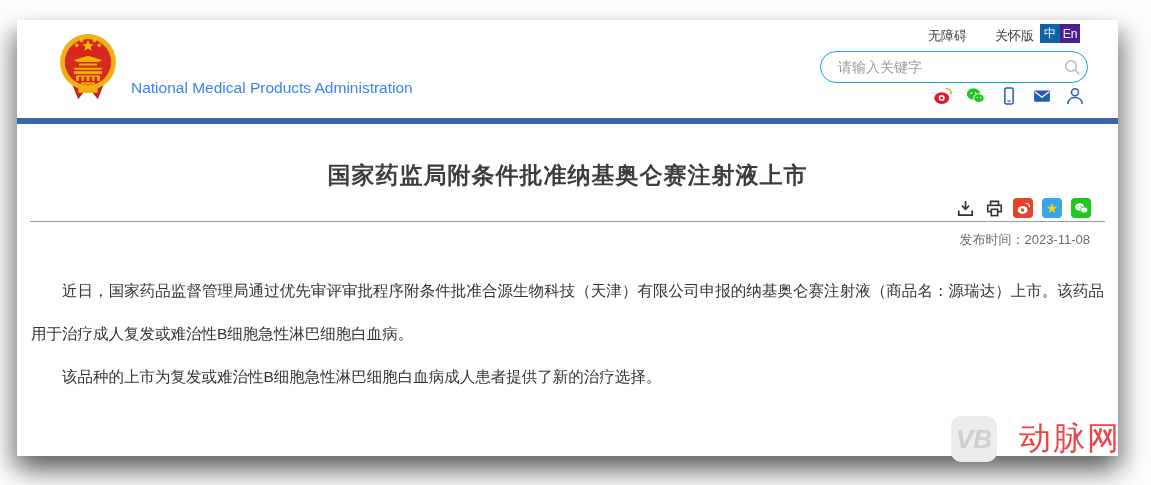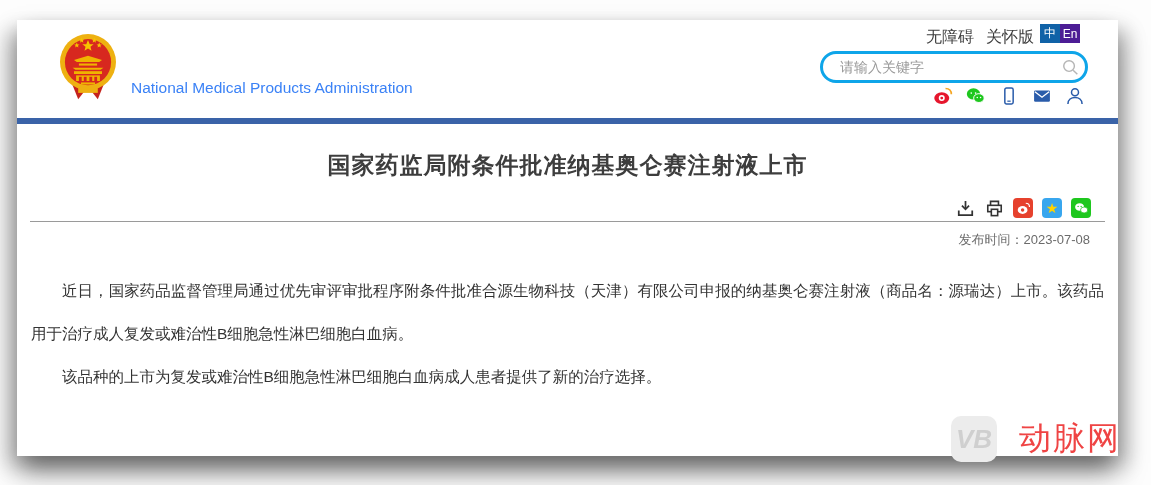--- a/index.html
+++ b/index.html
@@ -3,46 +3,46 @@
 <meta charset="utf-8">
 <style>
   * { margin:0; padding:0; box-sizing:border-box; }
   html,body { width:1151px; height:485px; background:#fdfdfd; overflow:hidden;
     font-family:"Liberation Sans", sans-serif; position:relative; }
 
   .card { position:absolute; left:17px; top:20px; width:1101px; height:436px; background:#fff;
     box-shadow:0 16px 26px rgba(0,0,0,.40), -10px 10px 18px rgba(0,0,0,.18), 10px 10px 18px rgba(0,0,0,.18); }
 
   
-  .topbar-links { position:absolute; top:7px; right:84px; font-size:16px; color:#3d3d3d; display:flex; gap:12px; }
+  .topbar-links { position:absolute; top:7px; right:84px; font-size:13px; color:#3d3d3d; display:flex; gap:28px; }
   .topbar-links span { cursor:pointer; }
   .lang-switch { position:absolute; top:4px; right:38px; display:flex; }
   .lang-btn { width:20px; height:19px; font-size:12px; display:flex; align-items:center; justify-content:center; color:#fff; cursor:pointer; }
   .lang-zh { background:#1062a7; }
   .lang-en { background:#4c1d95; }
 
   .emblem { position:absolute; left:36px; top:10px; width:70px; height:74px; }
 
   .site-zh { position:absolute; left:112px; top:13px; font-size:34px; font-weight:bold; color:#2a5caa; letter-spacing:3px; }
   .site-en { position:absolute; left:114px; top:59px; font-size:15.5px; color:#3b82f6; }
 
   .search-pill { position:absolute; left:803px; top:31px; width:268px; height:32px;
-    border:3px solid #0ea5e9; border-radius:17px; display:flex; align-items:center; background:#fff; }
+    border:1px solid #0ea5e9; border-radius:17px; display:flex; align-items:center; background:#fff; }
   .search-pill input { flex:1; border:none; outline:none; background:transparent; margin-left:17px;
     font-size:14px; color:#333; font-family:"Liberation Sans", sans-serif; }
   .search-pill input::placeholder { color:#999; }
   .search-btn { width:30px; height:30px; display:flex; align-items:center; justify-content:center; cursor:pointer; }
 
   .social-row { position:absolute; top:66px; right:33px; display:flex; gap:13px; align-items:center; }
   .social-row .s-ic { width:20px; height:20px; display:flex; align-items:center; justify-content:center; cursor:pointer; }
 
   .blue-bar { position:absolute; left:0; top:98px; width:100%; height:6px; background:#3a63a8; }
 
   
-  .article-title { position:absolute; top:130px; left:0; width:100%; text-align:center;
+  .article-title { position:absolute; top:140px; left:0; width:100%; text-align:center;
     font-size:23px; font-weight:600; color:#3d3d3d; letter-spacing:1px; }
 
   .toolbar { position:absolute; top:178px; right:27px; display:flex; gap:9px; align-items:center; }
   .tool-ic { width:20px; height:20px; display:flex; align-items:center; justify-content:center; cursor:pointer; }
   .sq { width:20px; height:20px; border-radius:4px; display:flex; align-items:center; justify-content:center; cursor:pointer; }
   .sq-weibo { background:#e6412d; }
   .sq-qzone { background:#38a6ee; color:#ffd200; font-size:14px; line-height:1; }
   .sq-wechat { background:#1ec71e; }
 
   .divider { position:absolute; top:201px; left:13px; right:13px; border-top:1px solid #9a9a9a; }
@@ -190,21 +190,21 @@
         <ellipse cx="13.5" cy="12" rx="4.8" ry="4" fill="#fff" stroke="#1ec71e" stroke-width="1"></ellipse>
         <circle cx="5.5" cy="7.2" r="0.9" fill="#1ec71e"></circle>
         <circle cx="9.5" cy="7.2" r="0.9" fill="#1ec71e"></circle>
       </svg>
     </div>
   </div>
 
   <div class="divider"></div>
 
   <div class="publish">
-    <span>发布时间：</span><span>2023-07-08</span>
+    <span>发布时间：</span><span>2023-11-08</span>
   </div>
 
   <div class="body-text">
     <p>近日，国家药品监督管理局通过优先审评审批程序附条件批准合源生物科技（天津）有限公司申报的纳基奥仑赛注射液（商品名：源瑞达）上市。该药品用于治疗成人复发或难治性B细胞急性淋巴细胞白血病。</p>
     <p>该品种的上市为复发或难治性B细胞急性淋巴细胞白血病成人患者提供了新的治疗选择。</p>
   </div>
 
 </div>
 
 <div class="watermark">

